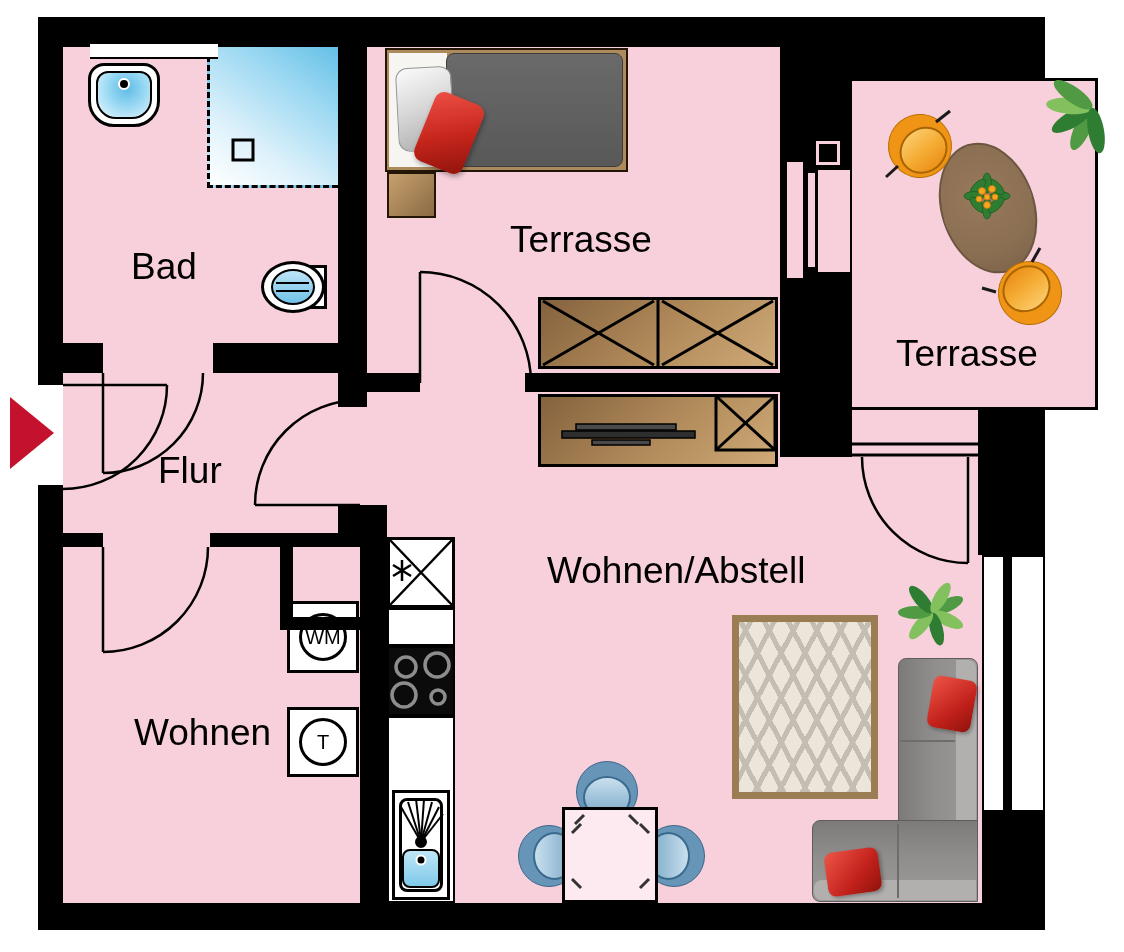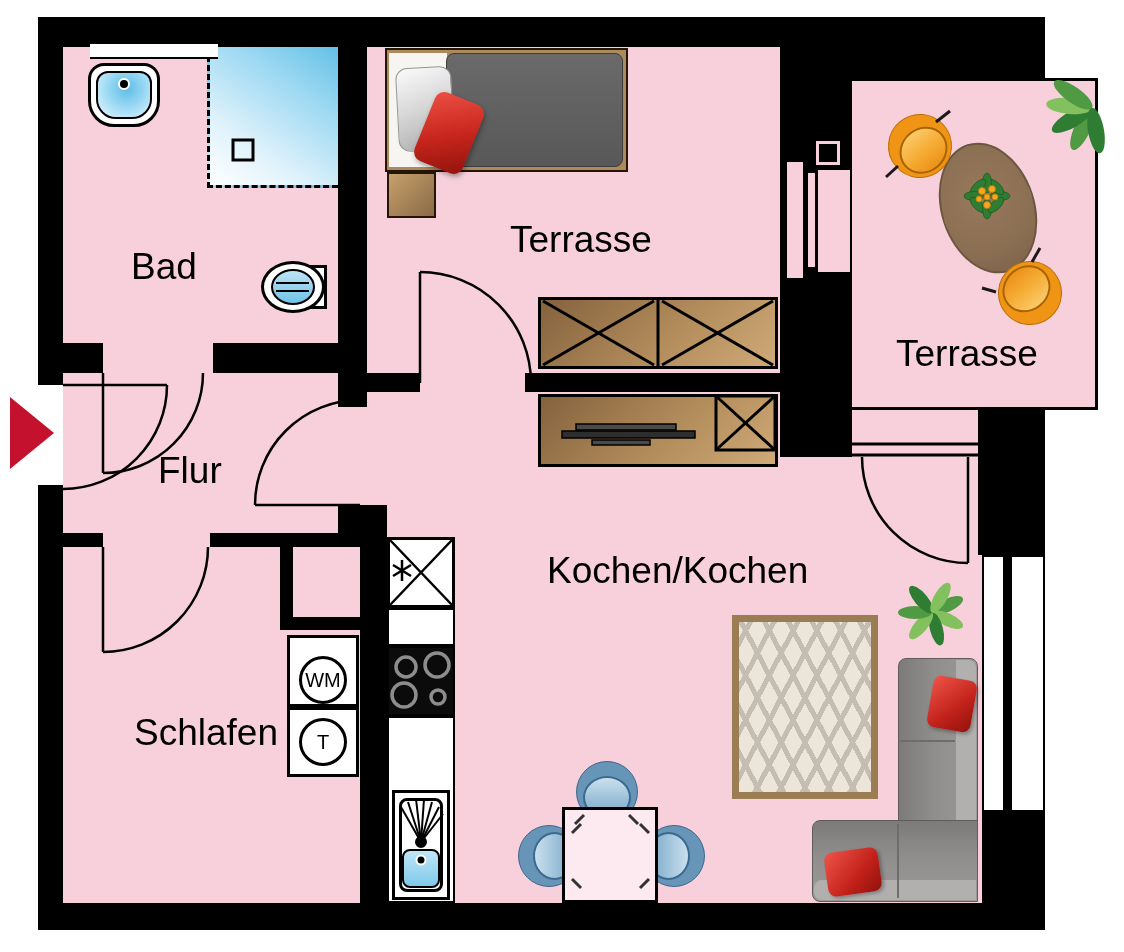--- a/index.html
+++ b/index.html
@@ -58,21 +58,21 @@
   <div class="abs" style="left:538px;top:394px;width:240px;height:73px;background:linear-gradient(135deg,#84623d 0%,#b38c5c 55%,#cfa977 100%);border:3px solid #000;"></div>
 
   <div class="abs" style="left:387px;top:537px;width:68px;height:71px;background:#fff;border:3px solid #000;"></div>
   <div class="abs" style="left:387px;top:608px;width:68px;height:38px;background:#fff;border:2px solid #000;"></div>
   <div class="abs" style="left:387px;top:646px;width:68px;height:70px;background:#0b0b0b;border:2px solid #000;"></div>
   <div class="abs" style="left:387px;top:716px;width:68px;height:187px;background:#fff;border:2px solid #000;"></div>
   <div class="abs" style="left:392px;top:790px;width:58px;height:110px;background:#fff;border:3px solid #000;"></div>
   <div class="abs" style="left:399px;top:798px;width:44px;height:94px;border:3px solid #000;border-radius:8px;background:#fff;"></div>
   <div class="abs" style="left:402px;top:849px;width:38px;height:39px;border:2px solid #000;border-radius:8px;background:linear-gradient(180deg,#bfe6f7,#7fc9ea);"></div>
 
-  <div class="appl" style="left:287px;top:635px;width:72px;height:72px;align-items:flex-end;">
+  <div class="appl" style="left:287px;top:601px;width:72px;height:72px;">
     <div class="circ">WM</div>
   </div>
   <div class="appl" style="left:287px;top:707px;width:72px;height:70px;">
     <div class="circ">T</div>
   </div>
 
   <div class="abs" style="left:732px;top:615px;width:146px;height:184px;border:7px solid #9b7d54;background-color:#ebe6d9;background-image:repeating-linear-gradient(62deg,transparent 0 16px,#c3beb1 16px 21px),repeating-linear-gradient(-62deg,transparent 0 16px,#c3beb1 16px 21px);"></div>
 
   <div class="abs" style="left:898px;top:658px;width:80px;height:164px;background:linear-gradient(90deg,#7d7b79 0%,#908e8c 45%,#9d9b99 100%);border-radius:8px 8px 0 0;border:1px solid #5f5d5b;"></div>
   <div class="abs" style="left:956px;top:660px;width:20px;height:160px;background:#b2b0ae;border-radius:0 8px 0 0;"></div>
@@ -277,16 +277,16 @@
         <circle cx="995" cy="197" r="3"></circle>
           <circle cx="987" cy="205" r="3.5"></circle>
       </g>
     </g>
   </svg>
 
   <div class="label" style="left:131px;top:248px;">Bad</div>
   <div class="label" style="left:510px;top:221px;">Terrasse</div>
   <div class="label" style="left:896px;top:335px;">Terrasse</div>
   <div class="label" style="left:158px;top:452px;">Flur</div>
-  <div class="label" style="left:134px;top:714px;">Schlafen</div>
-  <div class="label" style="left:547px;top:552px;">Kochen/Kochen</div>
+  <div class="label" style="left:134px;top:714px;">Wohnen</div>
+  <div class="label" style="left:547px;top:552px;">Wohnen/Abstell</div>
 
 </div>
 
 </body></html>

